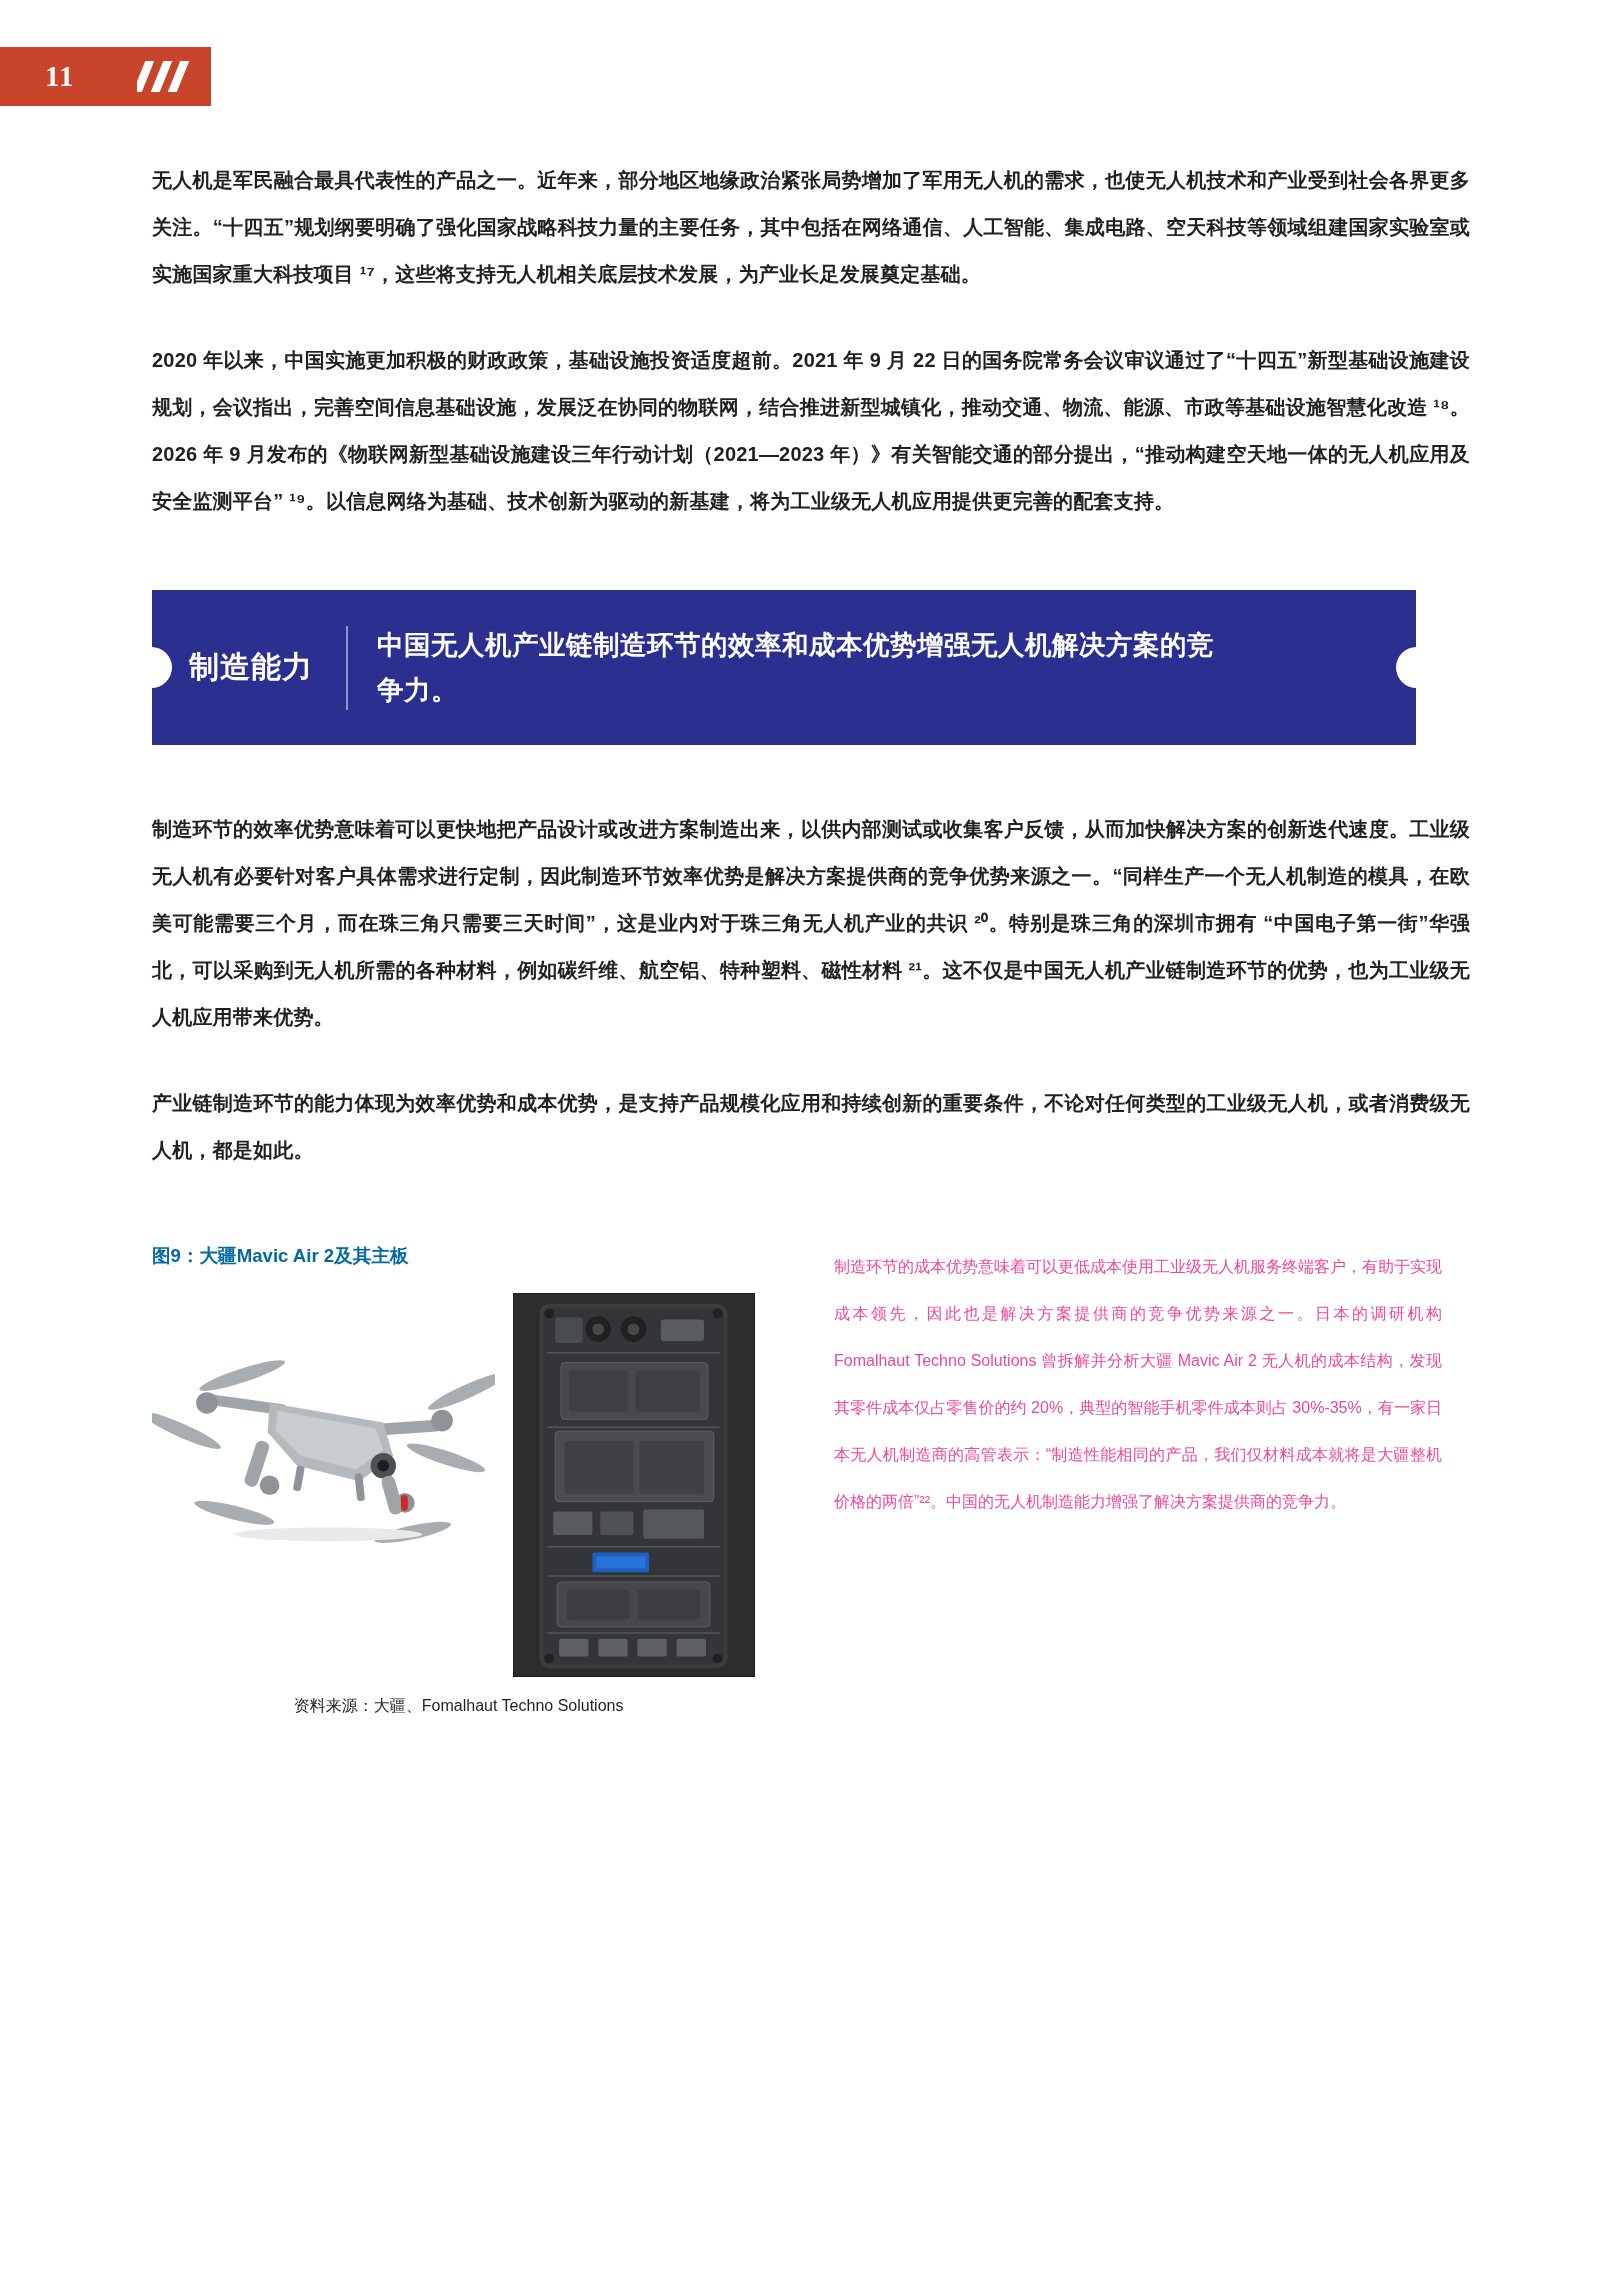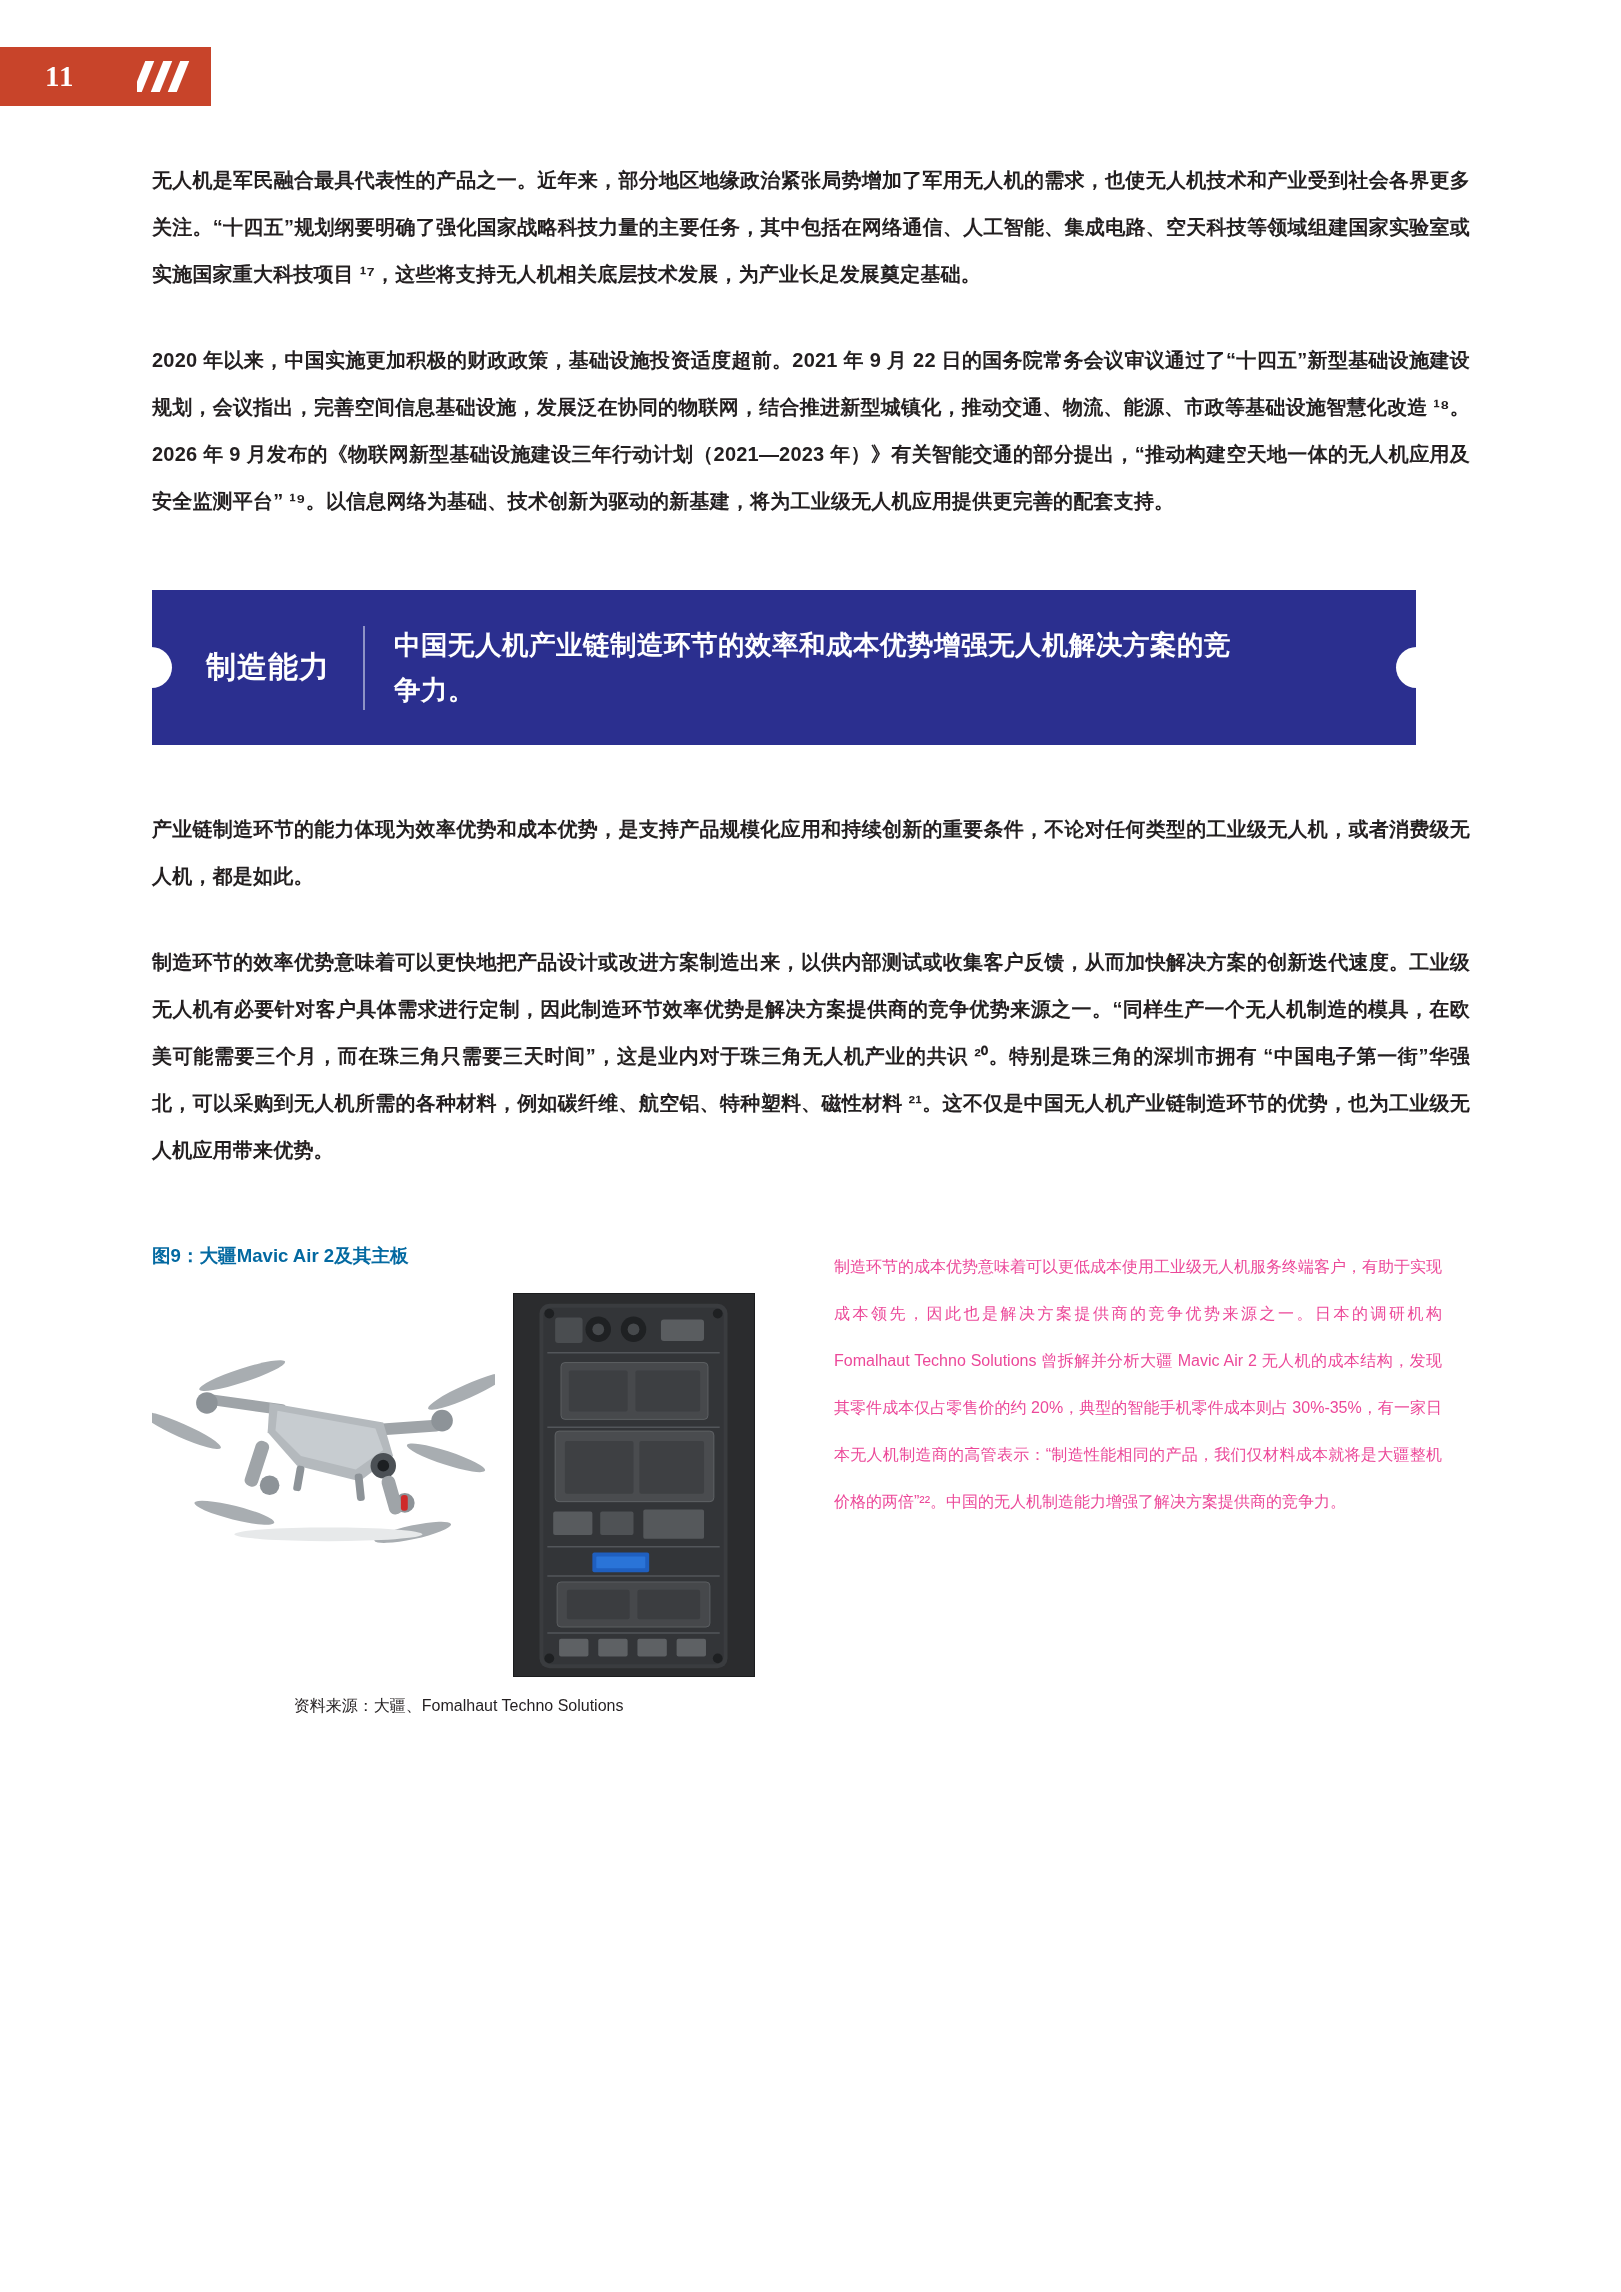--- a/index.html
+++ b/index.html
@@ -100,21 +100,21 @@
     border-radius: 50%;
     background: #ffffff;
     top: 57px;
   }
   .callout-notch-left { left: -20.6px; }
   .callout-notch-right { right: -20.6px; }
   .callout-title {
     color: #ffffff;
     font-size: 30px;
     font-weight: bold;
-    margin-left: 54px;
+    margin-left: 37px;
     white-space: nowrap;
     letter-spacing: 1px;
   }
   .callout-divider {
     width: 2px;
     height: 84px;
     background: #8f93c6;
     margin: 0 29px 0 33px;
   }
   .callout-text {
@@ -210,23 +210,23 @@
     <div class="callout-wrap">
       <div class="callout">
         <span class="callout-notch-left"></span>
         <span class="callout-notch-right"></span>
         <span class="callout-title">制造能力</span>
         <span class="callout-divider"></span>
         <span class="callout-text">中国无人机产业链制造环节的效率和成本优势增强无人机解决方案的竞争力。</span>
       </div>
     </div>
 
+    <p class="body-text">制造环节的效率优势意味着可以更快地把产品设计或改进方案制造出来，以供内部测试或收集客户反馈，从而加快解决方案的创新迭代速度。工业级无人机有必要针对客户具体需求进行定制，因此制造环节效率优势是解决方案提供商的竞争优势来源之一。“同样生产一个无人机制造的模具，在欧美可能需要三个月，而在珠三角只需要三天时间”，这是业内对于珠三角无人机产业的共识 ²⁰。特别是珠三角的深圳市拥有 “中国电子第一街”华强北，可以采购到无人机所需的各种材料，例如碳纤维、航空铝、特种塑料、磁性材料 ²¹。这不仅是中国无人机产业链制造环节的优势，也为工业级无人机应用带来优势。</p>
+
     <p class="body-text">产业链制造环节的能力体现为效率优势和成本优势，是支持产品规模化应用和持续创新的重要条件，不论对任何类型的工业级无人机，或者消费级无人机，都是如此。</p>
-
-    <p class="body-text">制造环节的效率优势意味着可以更快地把产品设计或改进方案制造出来，以供内部测试或收集客户反馈，从而加快解决方案的创新迭代速度。工业级无人机有必要针对客户具体需求进行定制，因此制造环节效率优势是解决方案提供商的竞争优势来源之一。“同样生产一个无人机制造的模具，在欧美可能需要三个月，而在珠三角只需要三天时间”，这是业内对于珠三角无人机产业的共识 ²⁰。特别是珠三角的深圳市拥有 “中国电子第一街”华强北，可以采购到无人机所需的各种材料，例如碳纤维、航空铝、特种塑料、磁性材料 ²¹。这不仅是中国无人机产业链制造环节的优势，也为工业级无人机应用带来优势。</p>
 
     <div class="two-col">
 
       <div class="figure-col">
         <div class="figure-title">图9：大疆Mavic Air 2及其主板</div>
 
         <div class="figure-images">
 
           <div class="drone-img">
             <svg class="drone-svg" width="343" height="265" viewBox="0 0 350 270" xmlns="http://www.w3.org/2000/svg">

